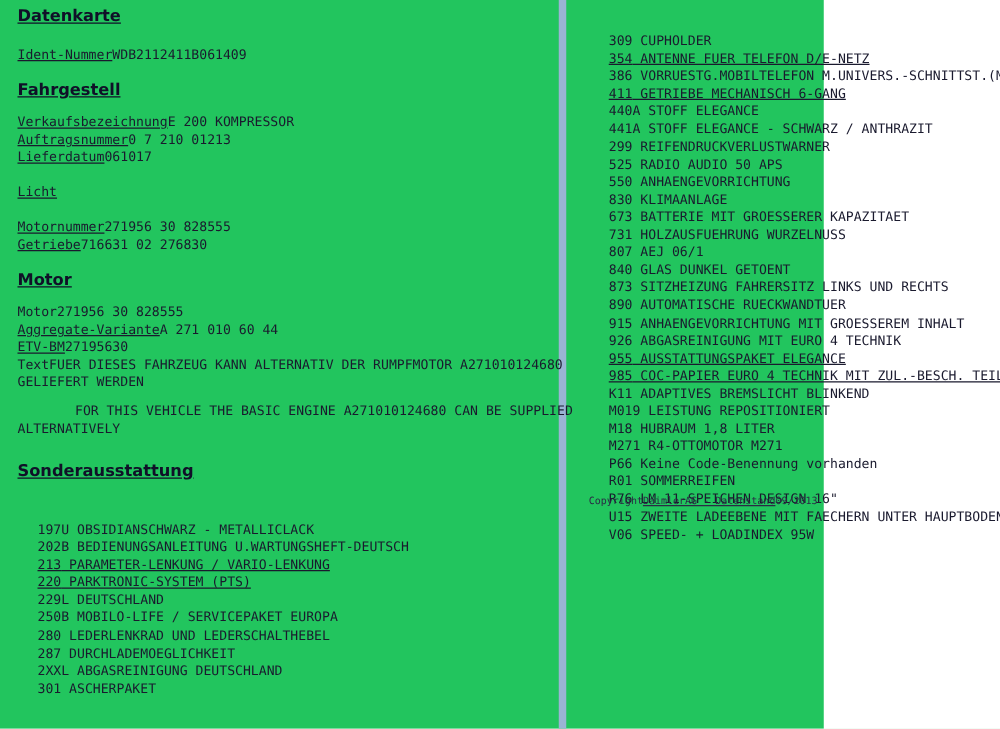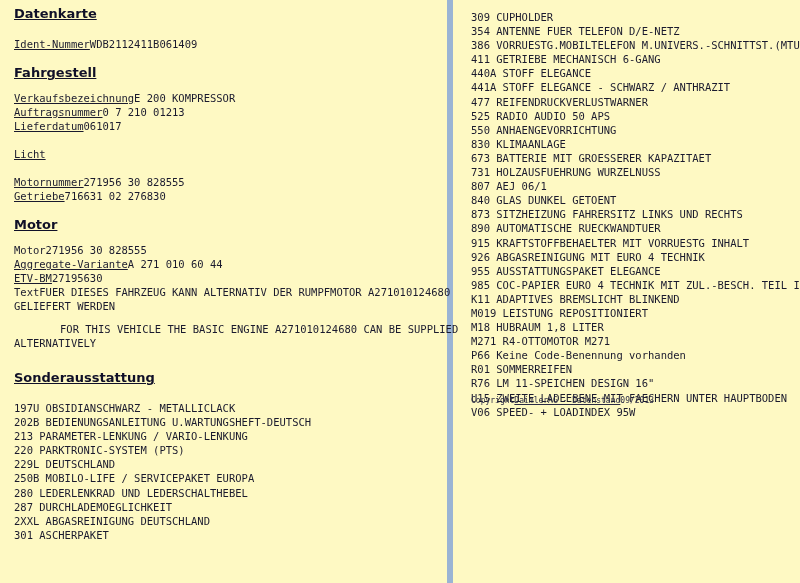--- a/index.html
+++ b/index.html
@@ -10,23 +10,23 @@
   body {
     width: 800px;
     height: 583px;
     font-family: "DejaVu Sans Mono", "Liberation Mono", monospace;
     color: #1a1a2e;
     position: relative;
     overflow: hidden;
   }
   .page {
     position: relative;
-    width: 800px;
-    height: 583px;
-    background: #fef9c3;
+    width: 659px;
+    height: 583px;
+    background: #22c55e;
   }
   
   .divider {
     position: absolute;
     left: 447px;
     top: 0;
     width: 6px;
     height: 583px;
     background: #9ab4d4;
   }
@@ -84,34 +84,34 @@
     line-height: 14px;
     white-space: nowrap;
     margin: 0;
   }
   .indent {
     padding-left: 46px;
   }
 
   ul.optlist {
     list-style: none;
-    margin: 0;
+    margin: 16px;
     padding: 0;
   }
   ul.optlist li {
     font-size: 10.5px;
     line-height: 14.1px;
     white-space: nowrap;
     margin: 0;
     padding: 0;
   }
   .code {
     
   }
-  .u { }
+  .u { text-decoration: underline; }
 
   .copyright {
     position: absolute;
     left: 471px;
     top: 396px;
     font-size: 8px;
     line-height: 10px;
     color: #2b2b45;
     white-space: nowrap;
   }
@@ -189,31 +189,31 @@
   </div>
 
   <div class="col-right">
     <ul class="optlist" id="right-options">
         <li><span class="code">309</span><span class=""> CUPHOLDER</span></li>
         <li><span class="code u">354</span><span class="u"> ANTENNE FUER TELEFON D/E-NETZ</span></li>
         <li><span class="code">386</span><span class=""> VORRUESTG.MOBILTELEFON M.UNIVERS.-SCHNITTST.(MTUS)</span></li>
         <li><span class="code u">411</span><span class="u"> GETRIEBE MECHANISCH 6-GANG</span></li>
         <li><span class="code">440</span><span class="">A STOFF ELEGANCE</span></li>
         <li><span class="code">441</span><span class="">A STOFF ELEGANCE - SCHWARZ / ANTHRAZIT</span></li>
-        <li><span class="code">477</span><span class=""> REIFENDRUCKVERLUSTWARNER</span></li>
+        <li><span class="code">299</span><span class=""> REIFENDRUCKVERLUSTWARNER</span></li>
         <li><span class="code">525</span><span class=""> RADIO AUDIO 50 APS</span></li>
         <li><span class="code">550</span><span class=""> ANHAENGEVORRICHTUNG</span></li>
         <li><span class="code">830</span><span class=""> KLIMAANLAGE</span></li>
         <li><span class="code">673</span><span class=""> BATTERIE MIT GROESSERER KAPAZITAET</span></li>
         <li><span class="code">731</span><span class=""> HOLZAUSFUEHRUNG WURZELNUSS</span></li>
         <li><span class="code">807</span><span class=""> AEJ 06/1</span></li>
         <li><span class="code">840</span><span class=""> GLAS DUNKEL GETOENT</span></li>
         <li><span class="code">873</span><span class=""> SITZHEIZUNG FAHRERSITZ LINKS UND RECHTS</span></li>
         <li><span class="code">890</span><span class=""> AUTOMATISCHE RUECKWANDTUER</span></li>
-        <li><span class="code">915</span><span class=""> KRAFTSTOFFBEHAELTER MIT VORRUESTG INHALT</span></li>
+        <li><span class="code">915</span><span class=""> ANHAENGEVORRICHTUNG MIT GROESSEREM INHALT</span></li>
         <li><span class="code">926</span><span class=""> ABGASREINIGUNG MIT EURO 4 TECHNIK</span></li>
         <li><span class="code u">955</span><span class="u"> AUSSTATTUNGSPAKET ELEGANCE</span></li>
         <li><span class="code u">985</span><span class="u"> COC-PAPIER EURO 4 TECHNIK MIT ZUL.-BESCH. TEIL II</span></li>
         <li><span class="code">K11</span><span class=""> ADAPTIVES BREMSLICHT BLINKEND</span></li>
         <li><span class="code">M019</span><span class=""> LEISTUNG REPOSITIONIERT</span></li>
         <li><span class="code">M18</span><span class=""> HUBRAUM 1,8 LITER</span></li>
         <li><span class="code">M271</span><span class=""> R4-OTTOMOTOR M271</span></li>
         <li><span class="code">P66</span><span class=""> Keine Code-Benennung vorhanden</span></li>
         <li><span class="code">R01</span><span class=""> SOMMERREIFEN</span></li>
         <li><span class="code">R76</span><span class=""> LM 11-SPEICHEN DESIGN 16"</span></li>

